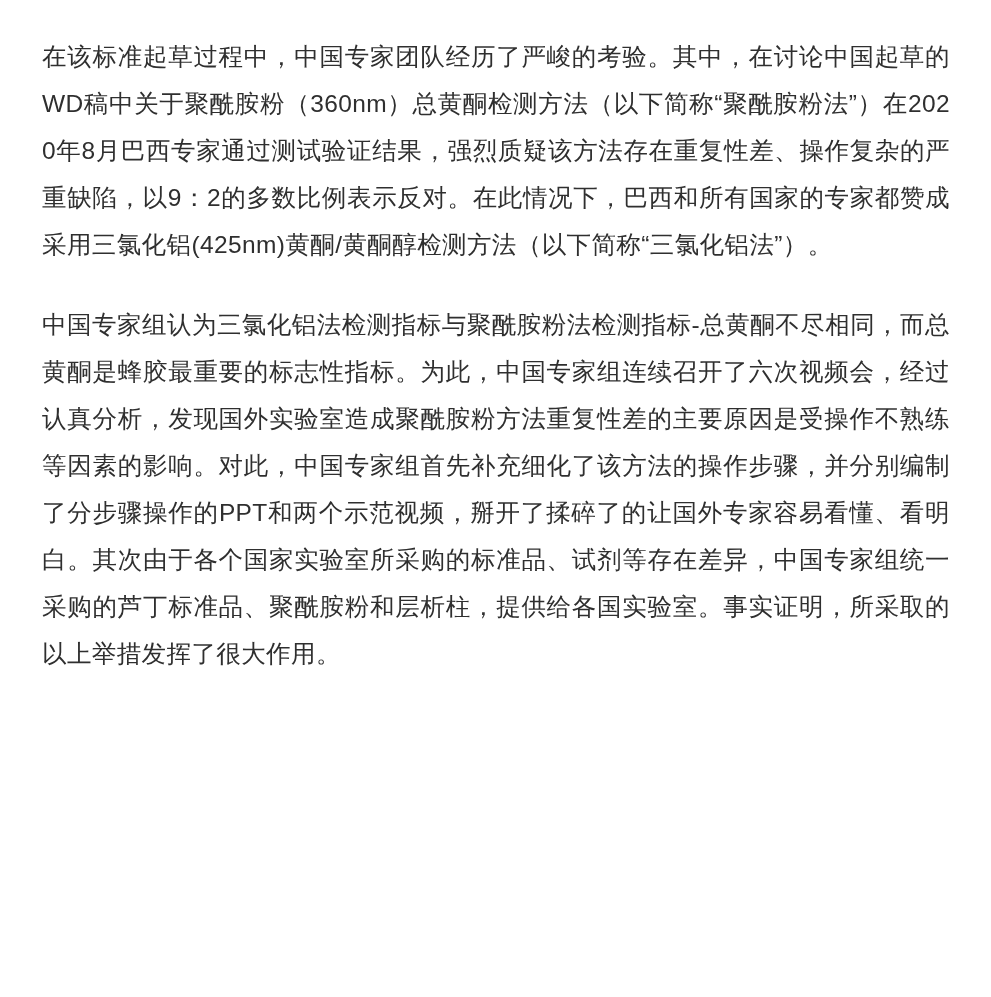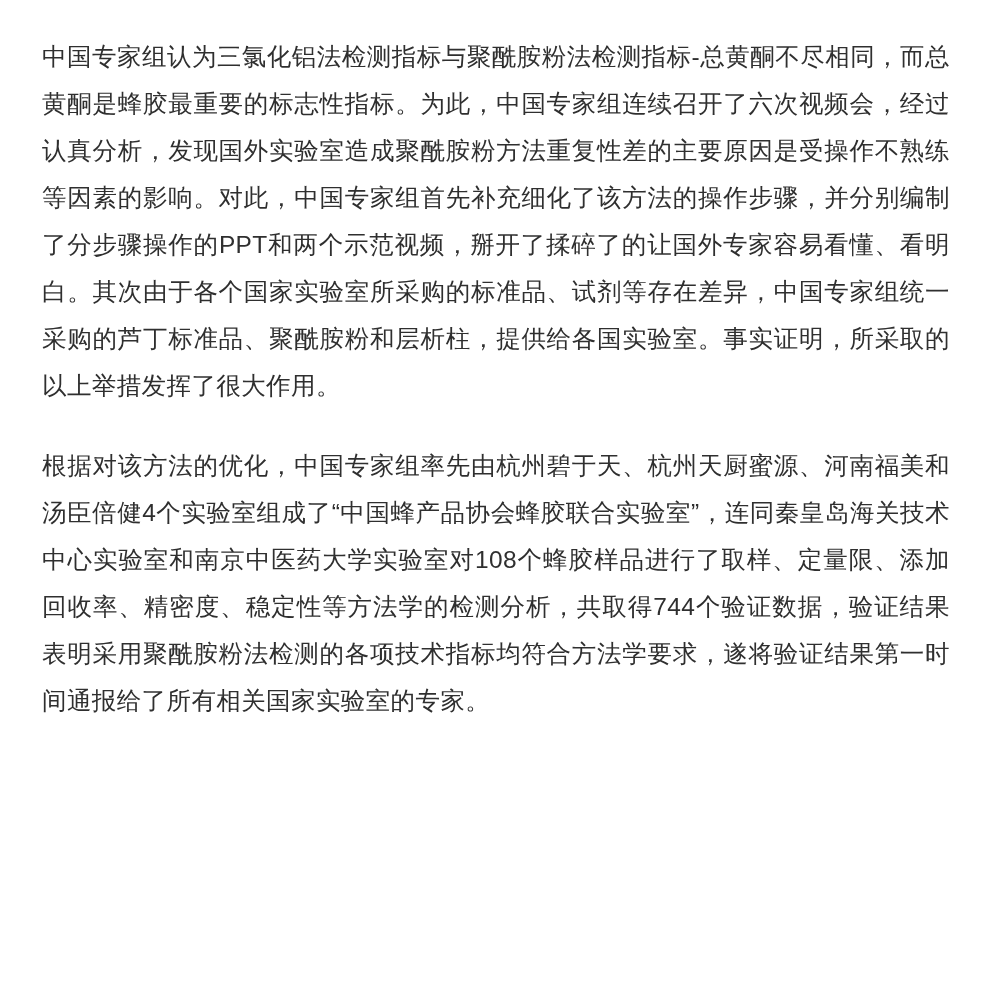--- a/index.html
+++ b/index.html
@@ -29,15 +29,15 @@
       word-break: break-all;
     }
     .para:last-child {
       margin-bottom: 0;
     }
   </style>
 </head>
 <body style="background: rgb(255, 255, 255);">
 
 <main class="doc">
+  <p class="para">在该标准起草过程中，中国专家团队经历了严峻的考验。其中，在讨论中国起草的WD稿中关于聚酰胺粉（360nm）总黄酮检测方法（以下简称“聚酰胺粉法”）在2020年8月巴西专家通过测试验证结果，强烈质疑该方法存在重复性差、操作复杂的严重缺陷，以9：2的多数比例表示反对。在此情况下，巴西和所有国家的专家都赞成采用三氯化铝(425nm)黄酮/黄酮醇检测方法（以下简称“三氯化铝法”）。</p>
   <p class="para">中国专家组认为三氯化铝法检测指标与聚酰胺粉法检测指标-总黄酮不尽相同，而总黄酮是蜂胶最重要的标志性指标。为此，中国专家组连续召开了六次视频会，经过认真分析，发现国外实验室造成聚酰胺粉方法重复性差的主要原因是受操作不熟练等因素的影响。对此，中国专家组首先补充细化了该方法的操作步骤，并分别编制了分步骤操作的PPT和两个示范视频，掰开了揉碎了的让国外专家容易看懂、看明白。其次由于各个国家实验室所采购的标准品、试剂等存在差异，中国专家组统一采购的芦丁标准品、聚酰胺粉和层析柱，提供给各国实验室。事实证明，所采取的以上举措发挥了很大作用。</p>
-  <p class="para">根据对该方法的优化，中国专家组率先由杭州碧于天、杭州天厨蜜源、河南福美和汤臣倍健4个实验室组成了“中国蜂产品协会蜂胶联合实验室”，连同秦皇岛海关技术中心实验室和南京中医药大学实验室对108个蜂胶样品进行了取样、定量限、添加回收率、精密度、稳定性等方法学的检测分析，共取得744个验证数据，验证结果表明采用聚酰胺粉法检测的各项技术指标均符合方法学要求，遂将验证结果第一时间通报给了所有相关国家实验室的专家。</p>
 </main>
 
 </body></html>

